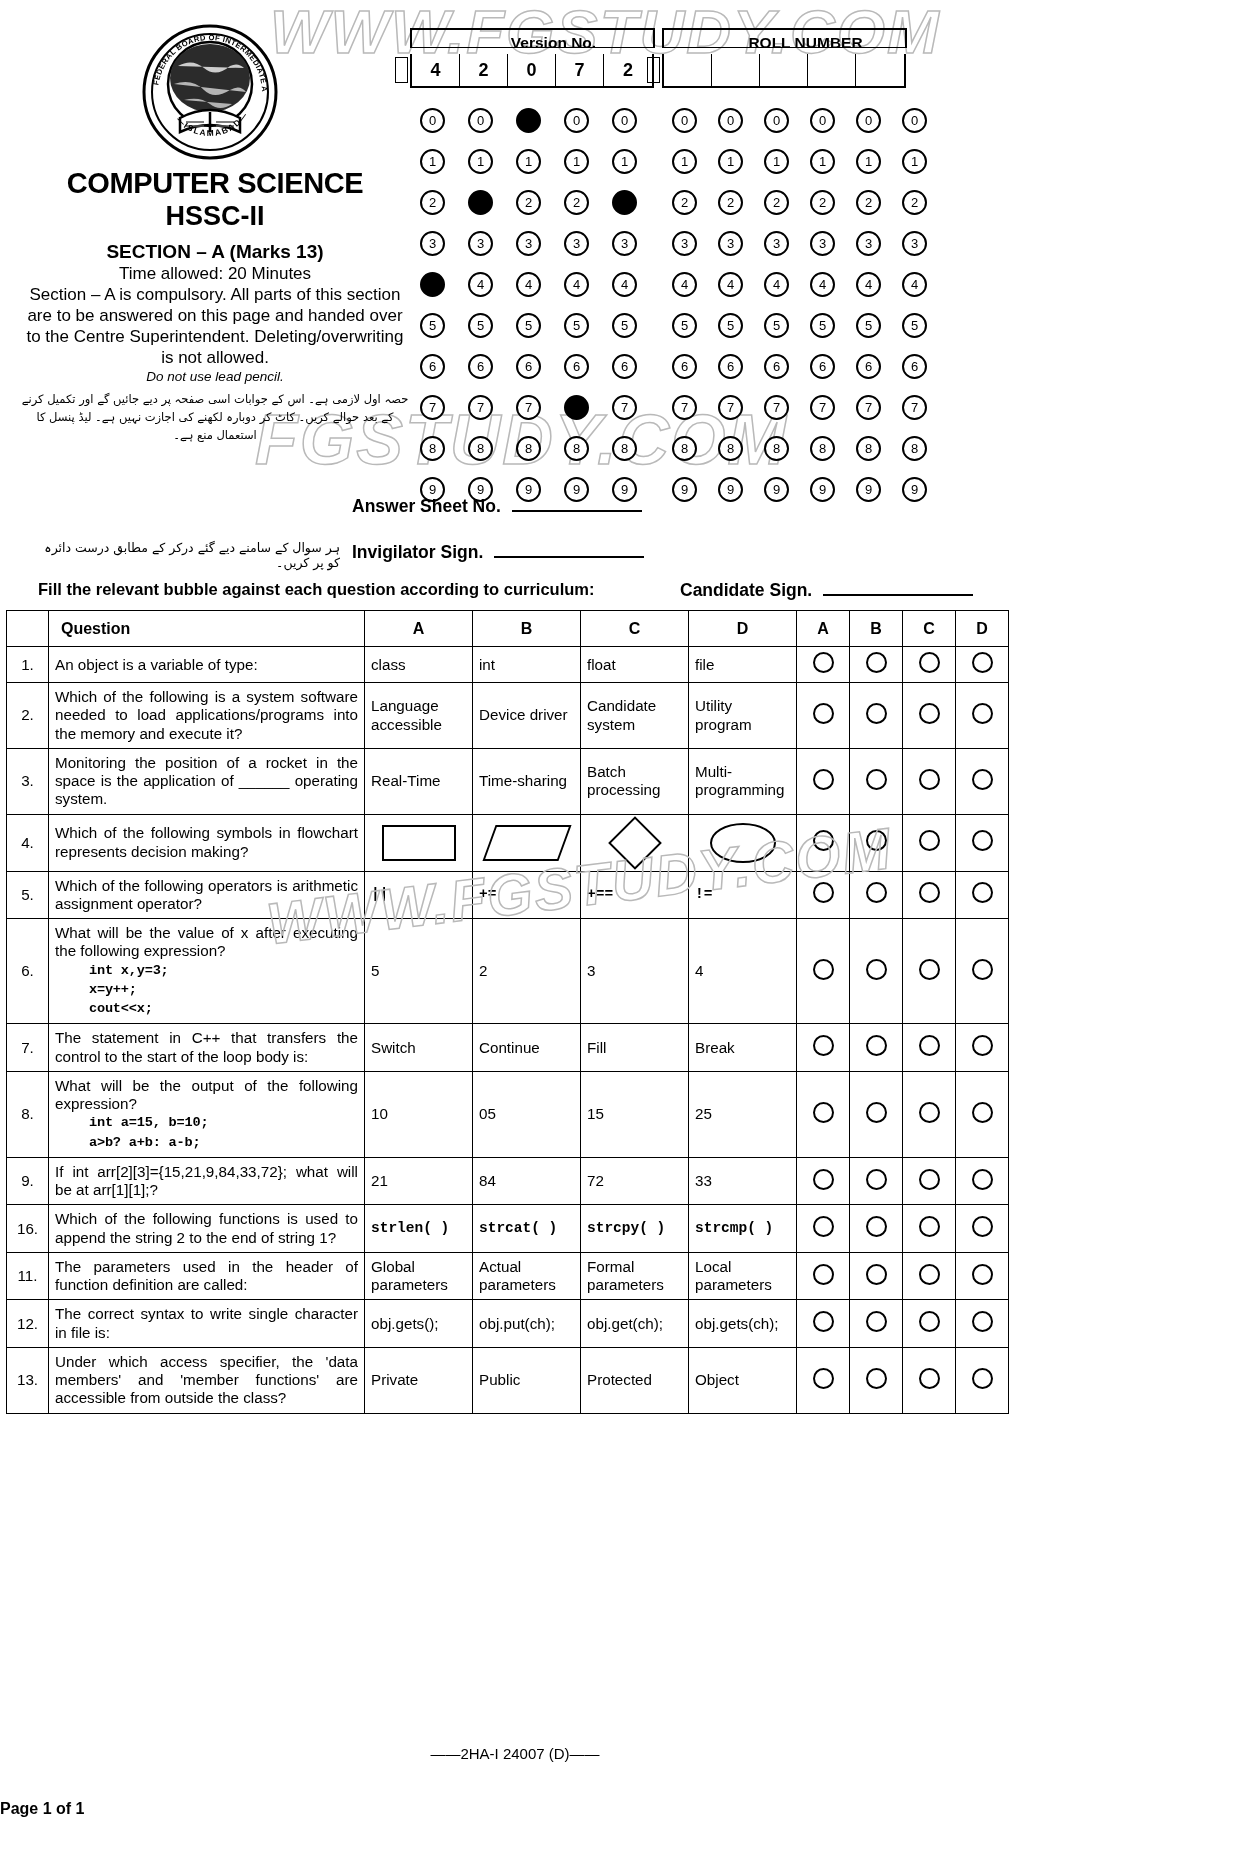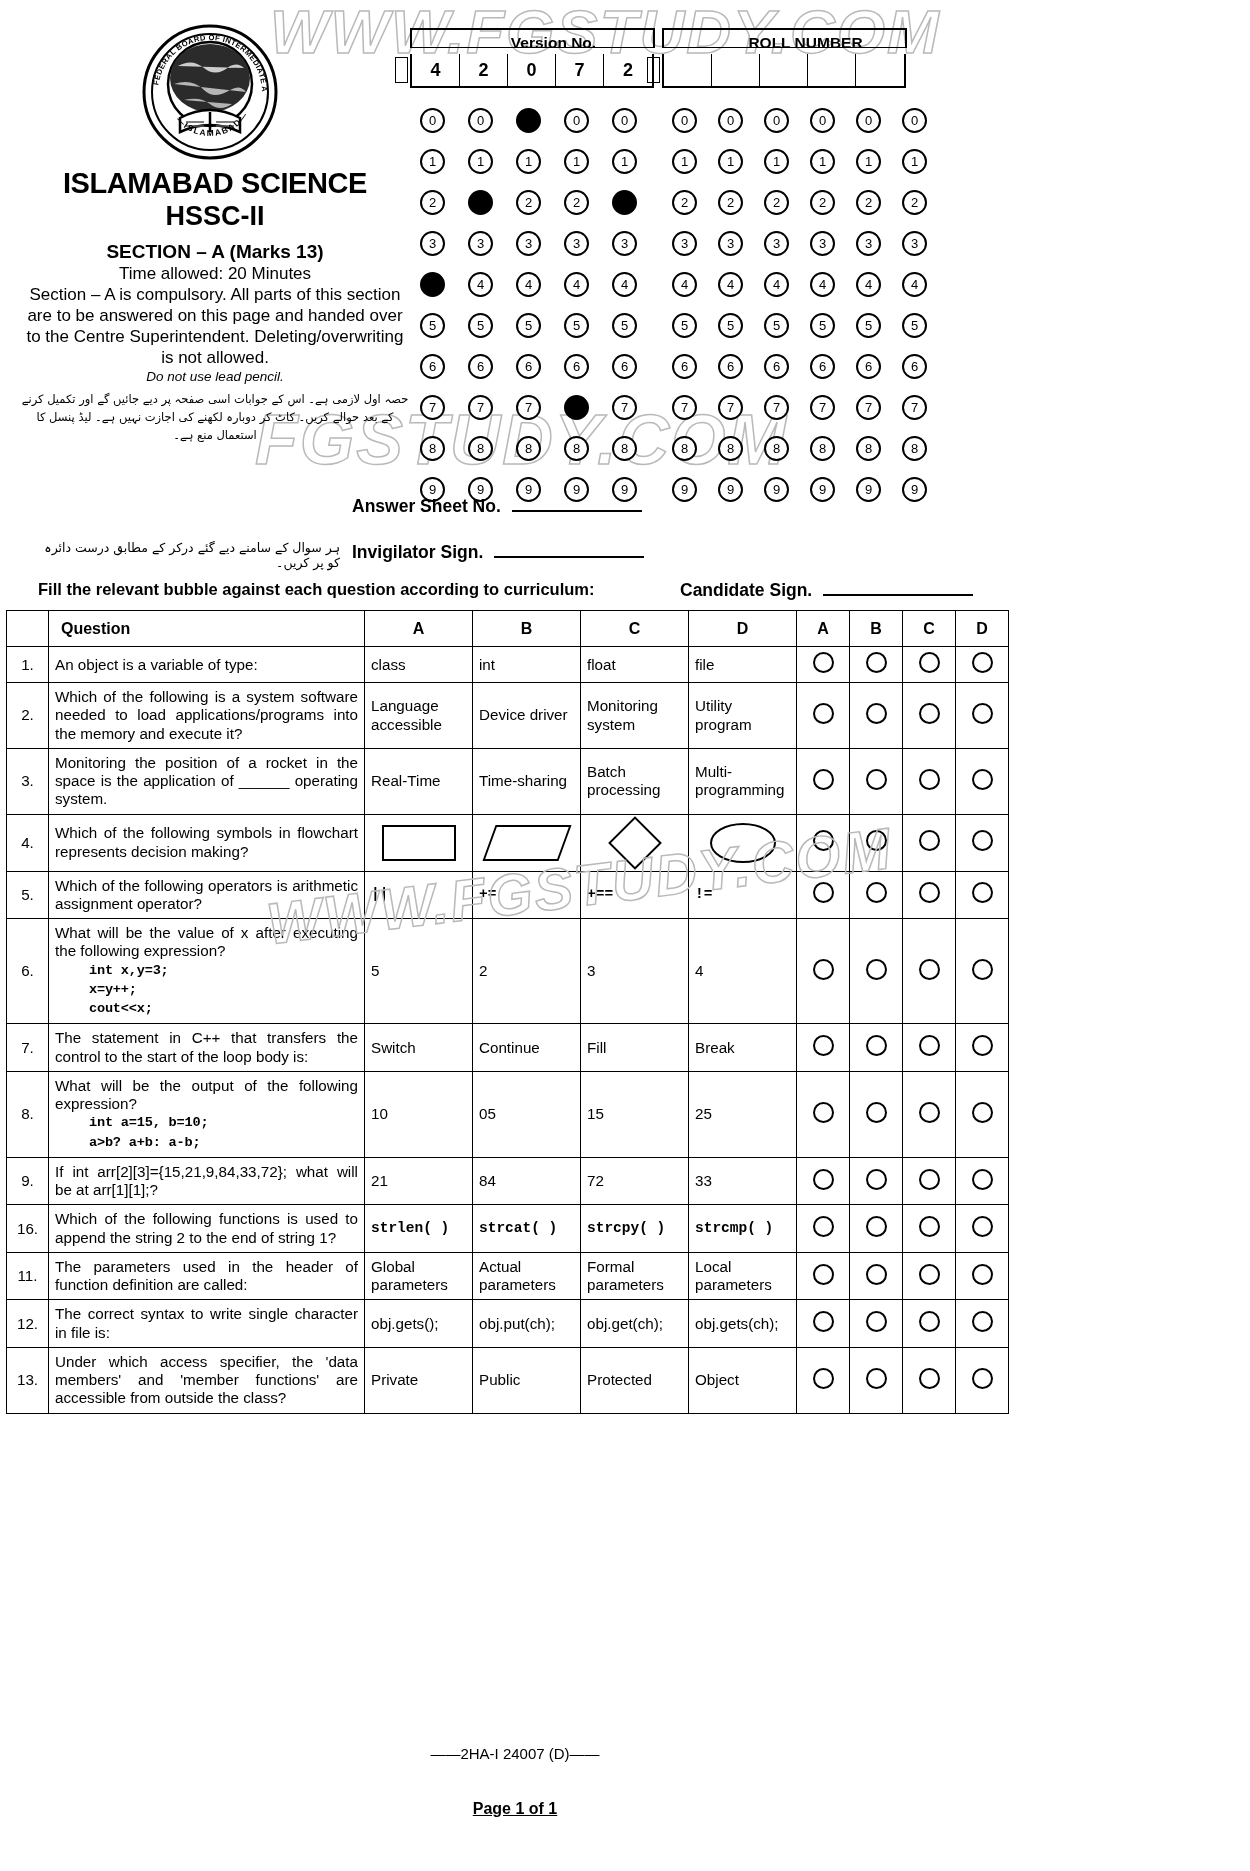--- a/index.html
+++ b/index.html
@@ -140,22 +140,22 @@
   
   .shape-wrap { height: 46px; display: flex; align-items: center; justify-content: center; }
   .sh-rect { width: 70px; height: 32px; border: 2.5px solid #000; }
   .sh-par  { width: 72px; height: 32px; border: 2.5px solid #000; transform: skewX(-20deg); }
   .sh-dia  { width: 34px; height: 34px; border: 2.5px solid #000; transform: rotate(45deg); }
   .sh-ell  { width: 62px; height: 36px; border: 2.5px solid #000; border-radius: 50%; }
 
   
   .code-foot { position: absolute; left: 0; top: 1745px; width: 1030px; text-align: center;
                font-size: 15px; z-index: 8; }
-  .page-foot { position: absolute; left: 0; top: 1800px; width: 1030px; text-align: center;
-               font-size: 16px; font-weight: 700; z-index: 8; text-decoration: underline; }
+  .page-foot { position: absolute; left: 0; top: 1800px; width: 1030px; 
+               font-size: 16px; font-weight: 700; z-index: 8; }
 </style>
 </head>
 <body>
 
 <div class="wm wm-1">WWW.FGSTUDY.COM</div>
 <div class="wm wm-2">FGSTUDY.COM</div>
 <div class="wm wm-3">WWW.FGSTUDY.COM</div>
 
 <div class="header">
 
@@ -178,21 +178,21 @@
       <text font-size="7.6" font-weight="bold" font-family="Liberation Sans, sans-serif" letter-spacing="0.4">
         <textPath href="#arcTop" startOffset="4%">FEDERAL BOARD OF INTERMEDIATE AND SECONDARY EDUCATION</textPath>
       </text>
       <text font-size="8.4" font-weight="bold" font-family="Liberation Sans, sans-serif" letter-spacing="1.6">
         <textPath href="#arcBot" startOffset="22%">—ISLAMABAD—</textPath>
       </text>
     </svg>
   </div>
 
   <div class="title-block">
-    <div class="t-main">ISLAMABAD SCIENCE</div>
+    <div class="t-main">COMPUTER SCIENCE</div>
     <div class="t-sub">HSSC-II</div>
     <div class="t-sec">SECTION – A (Marks 13)</div>
     <div class="t-time">Time allowed: 20 Minutes</div>
     <div class="t-note">Section – A is compulsory. All parts of this section are to be answered on this page and handed over to the Centre Superintendent. Deleting/overwriting is not allowed.</div>
     <div class="t-pencil">Do not use lead pencil.</div>
     <div class="t-urdu">حصہ اول لازمی ہے۔ اس کے جوابات اسی صفحہ پر دیے جائیں گے اور تکمیل کرنے کے بعد حوالے کریں۔ کاٹ کر دوبارہ لکھنے کی اجازت نہیں ہے۔ لیڈ پنسل کا استعمال منع ہے۔</div>
   </div>
 
   <div class="boxgrid version-grid">
     <div class="lbl">Version No.</div>
@@ -431,21 +431,21 @@
         <td class="bubcell"><span class="ansbub"></span></td>
         <td class="bubcell"><span class="ansbub"></span></td>
         <td class="bubcell"><span class="ansbub"></span></td>
         <td class="bubcell"><span class="ansbub"></span></td>
       </tr>
       <tr>
         <td class="qno">2.</td>
         <td class="qtext"><span>Which of the following is a system software needed to load applications/programs into the memory and execute it?</span></td>
         <td class="opt">Language accessible</td>
         <td class="opt">Device driver</td>
-        <td class="opt">Monitoring system</td>
+        <td class="opt">Candidate system</td>
         <td class="opt">Utility program</td>
         <td class="bubcell"><span class="ansbub"></span></td>
         <td class="bubcell"><span class="ansbub"></span></td>
         <td class="bubcell"><span class="ansbub"></span></td>
         <td class="bubcell"><span class="ansbub"></span></td>
       </tr>
       <tr>
         <td class="qno">3.</td>
         <td class="qtext"><span>Monitoring the position of a rocket in the space is the application of ______ operating system.</span></td>
         <td class="opt">Real-Time</td>

